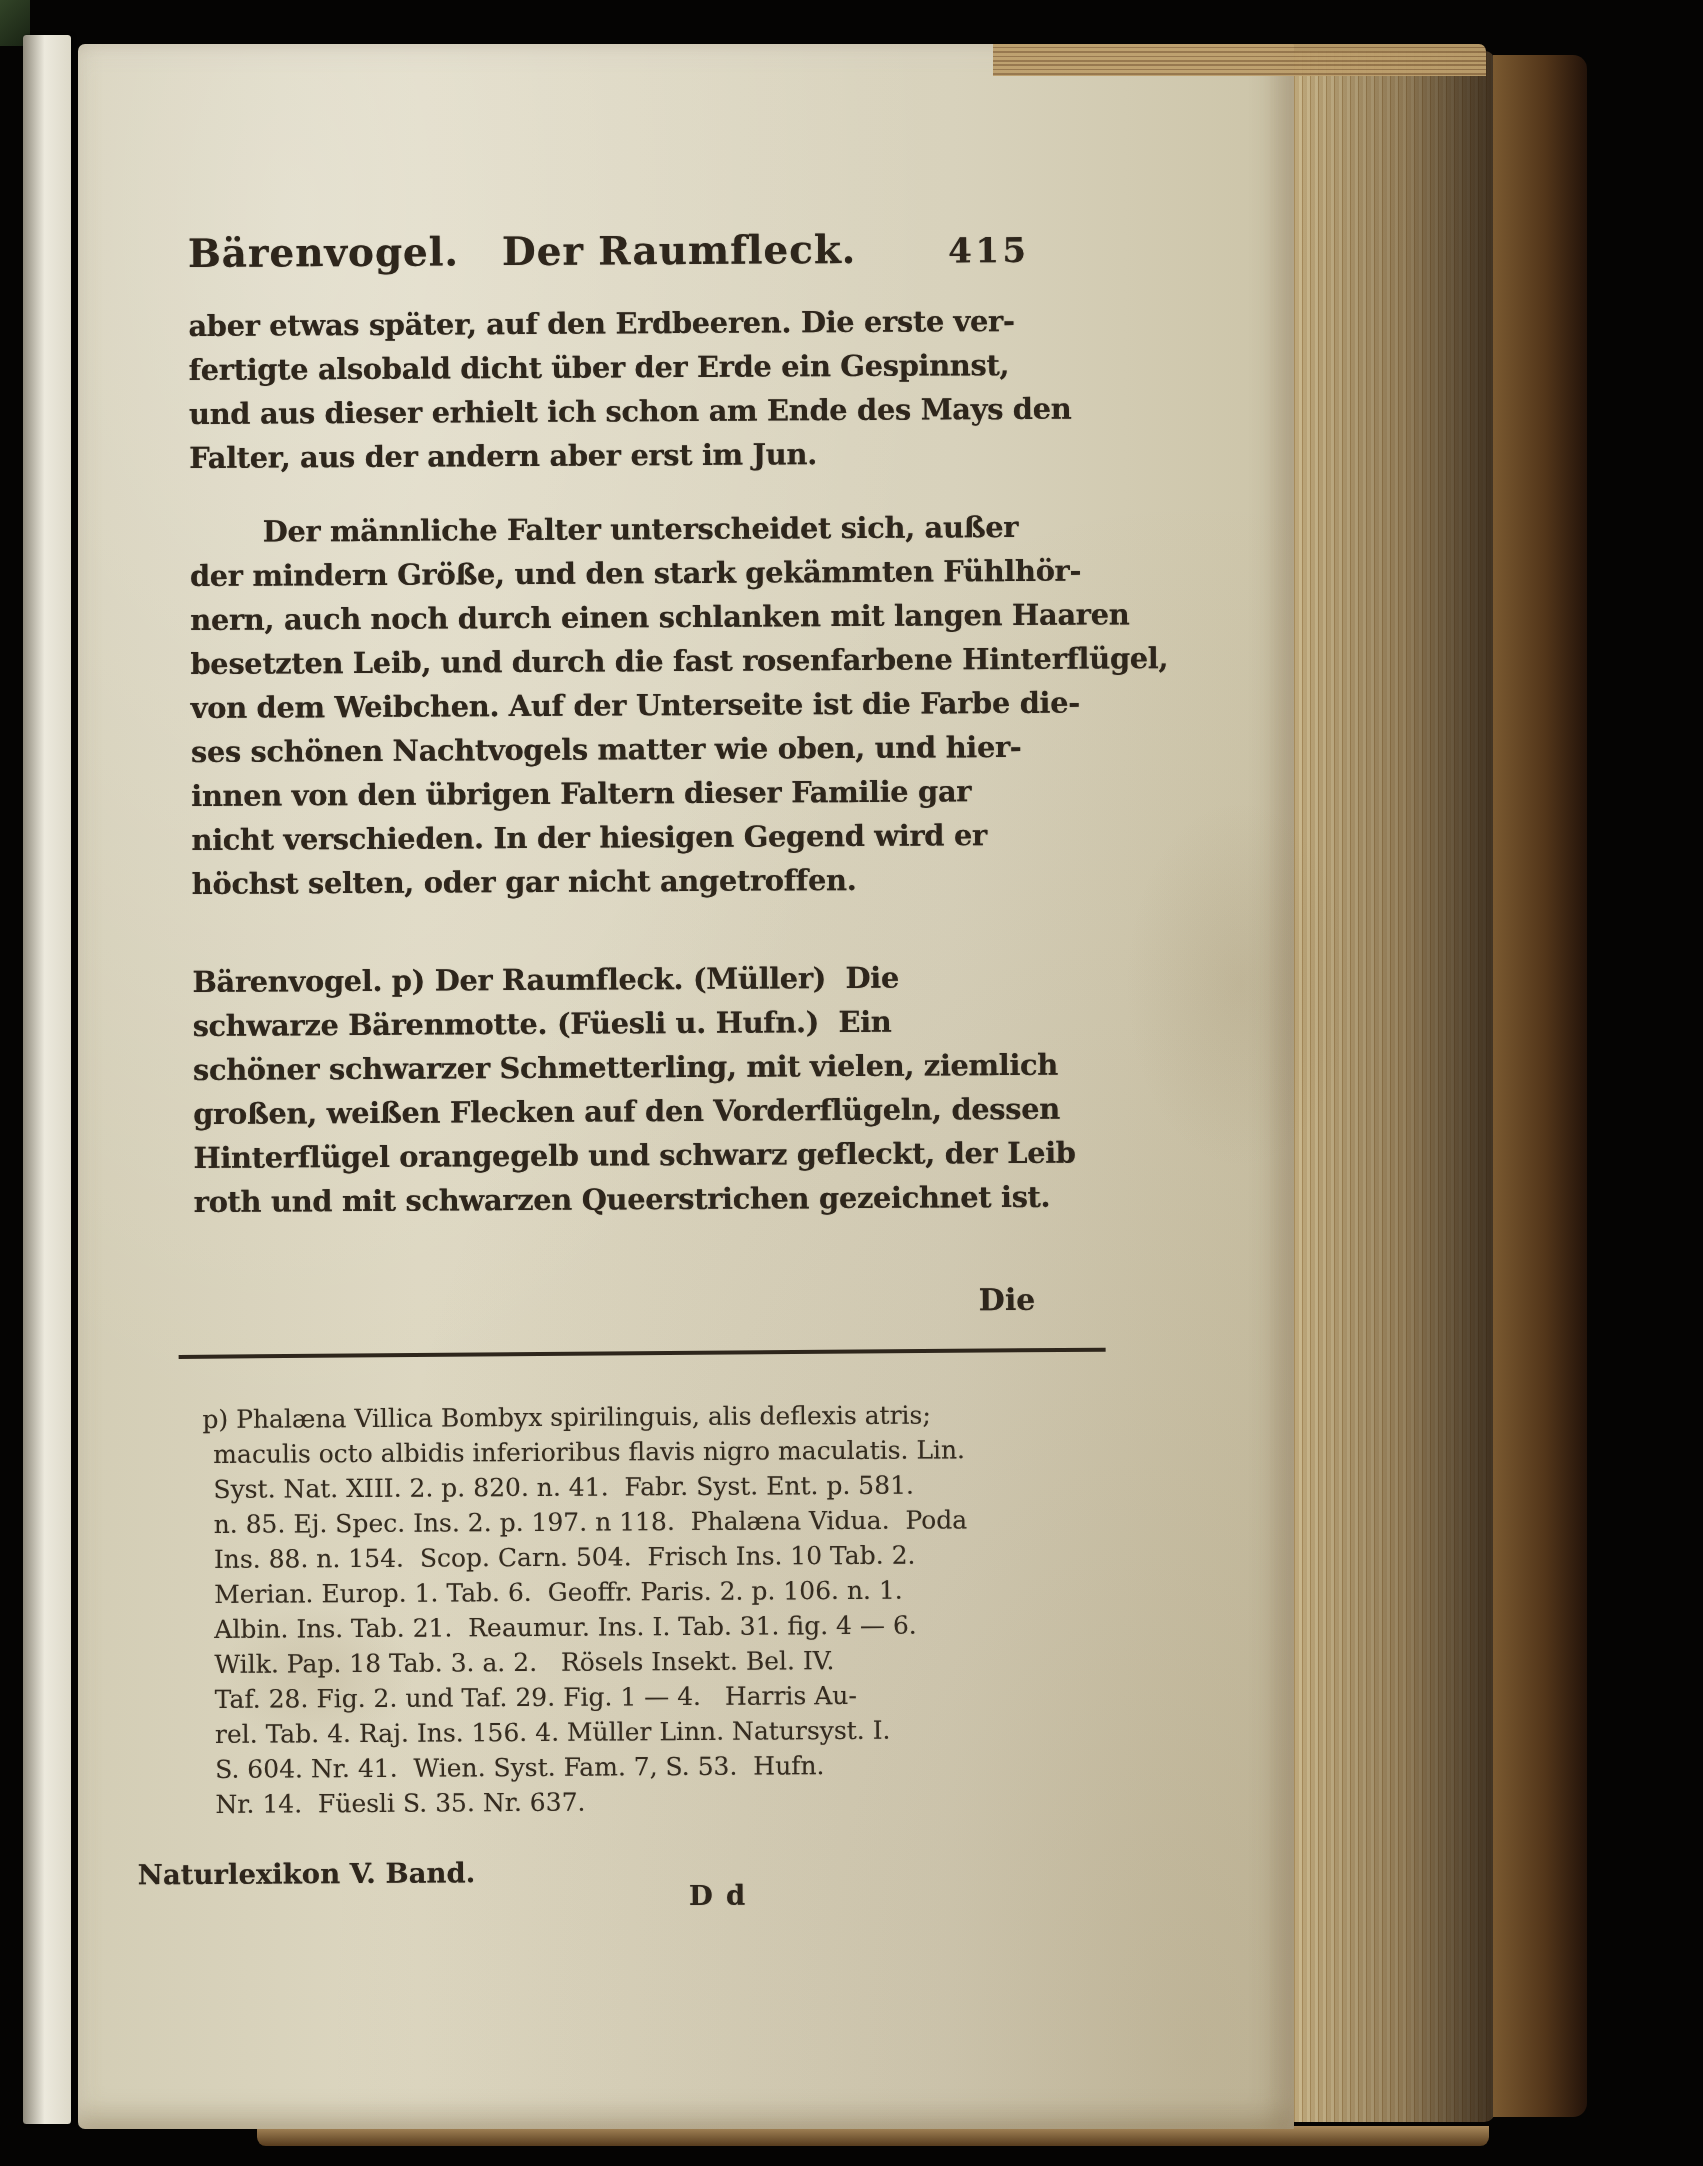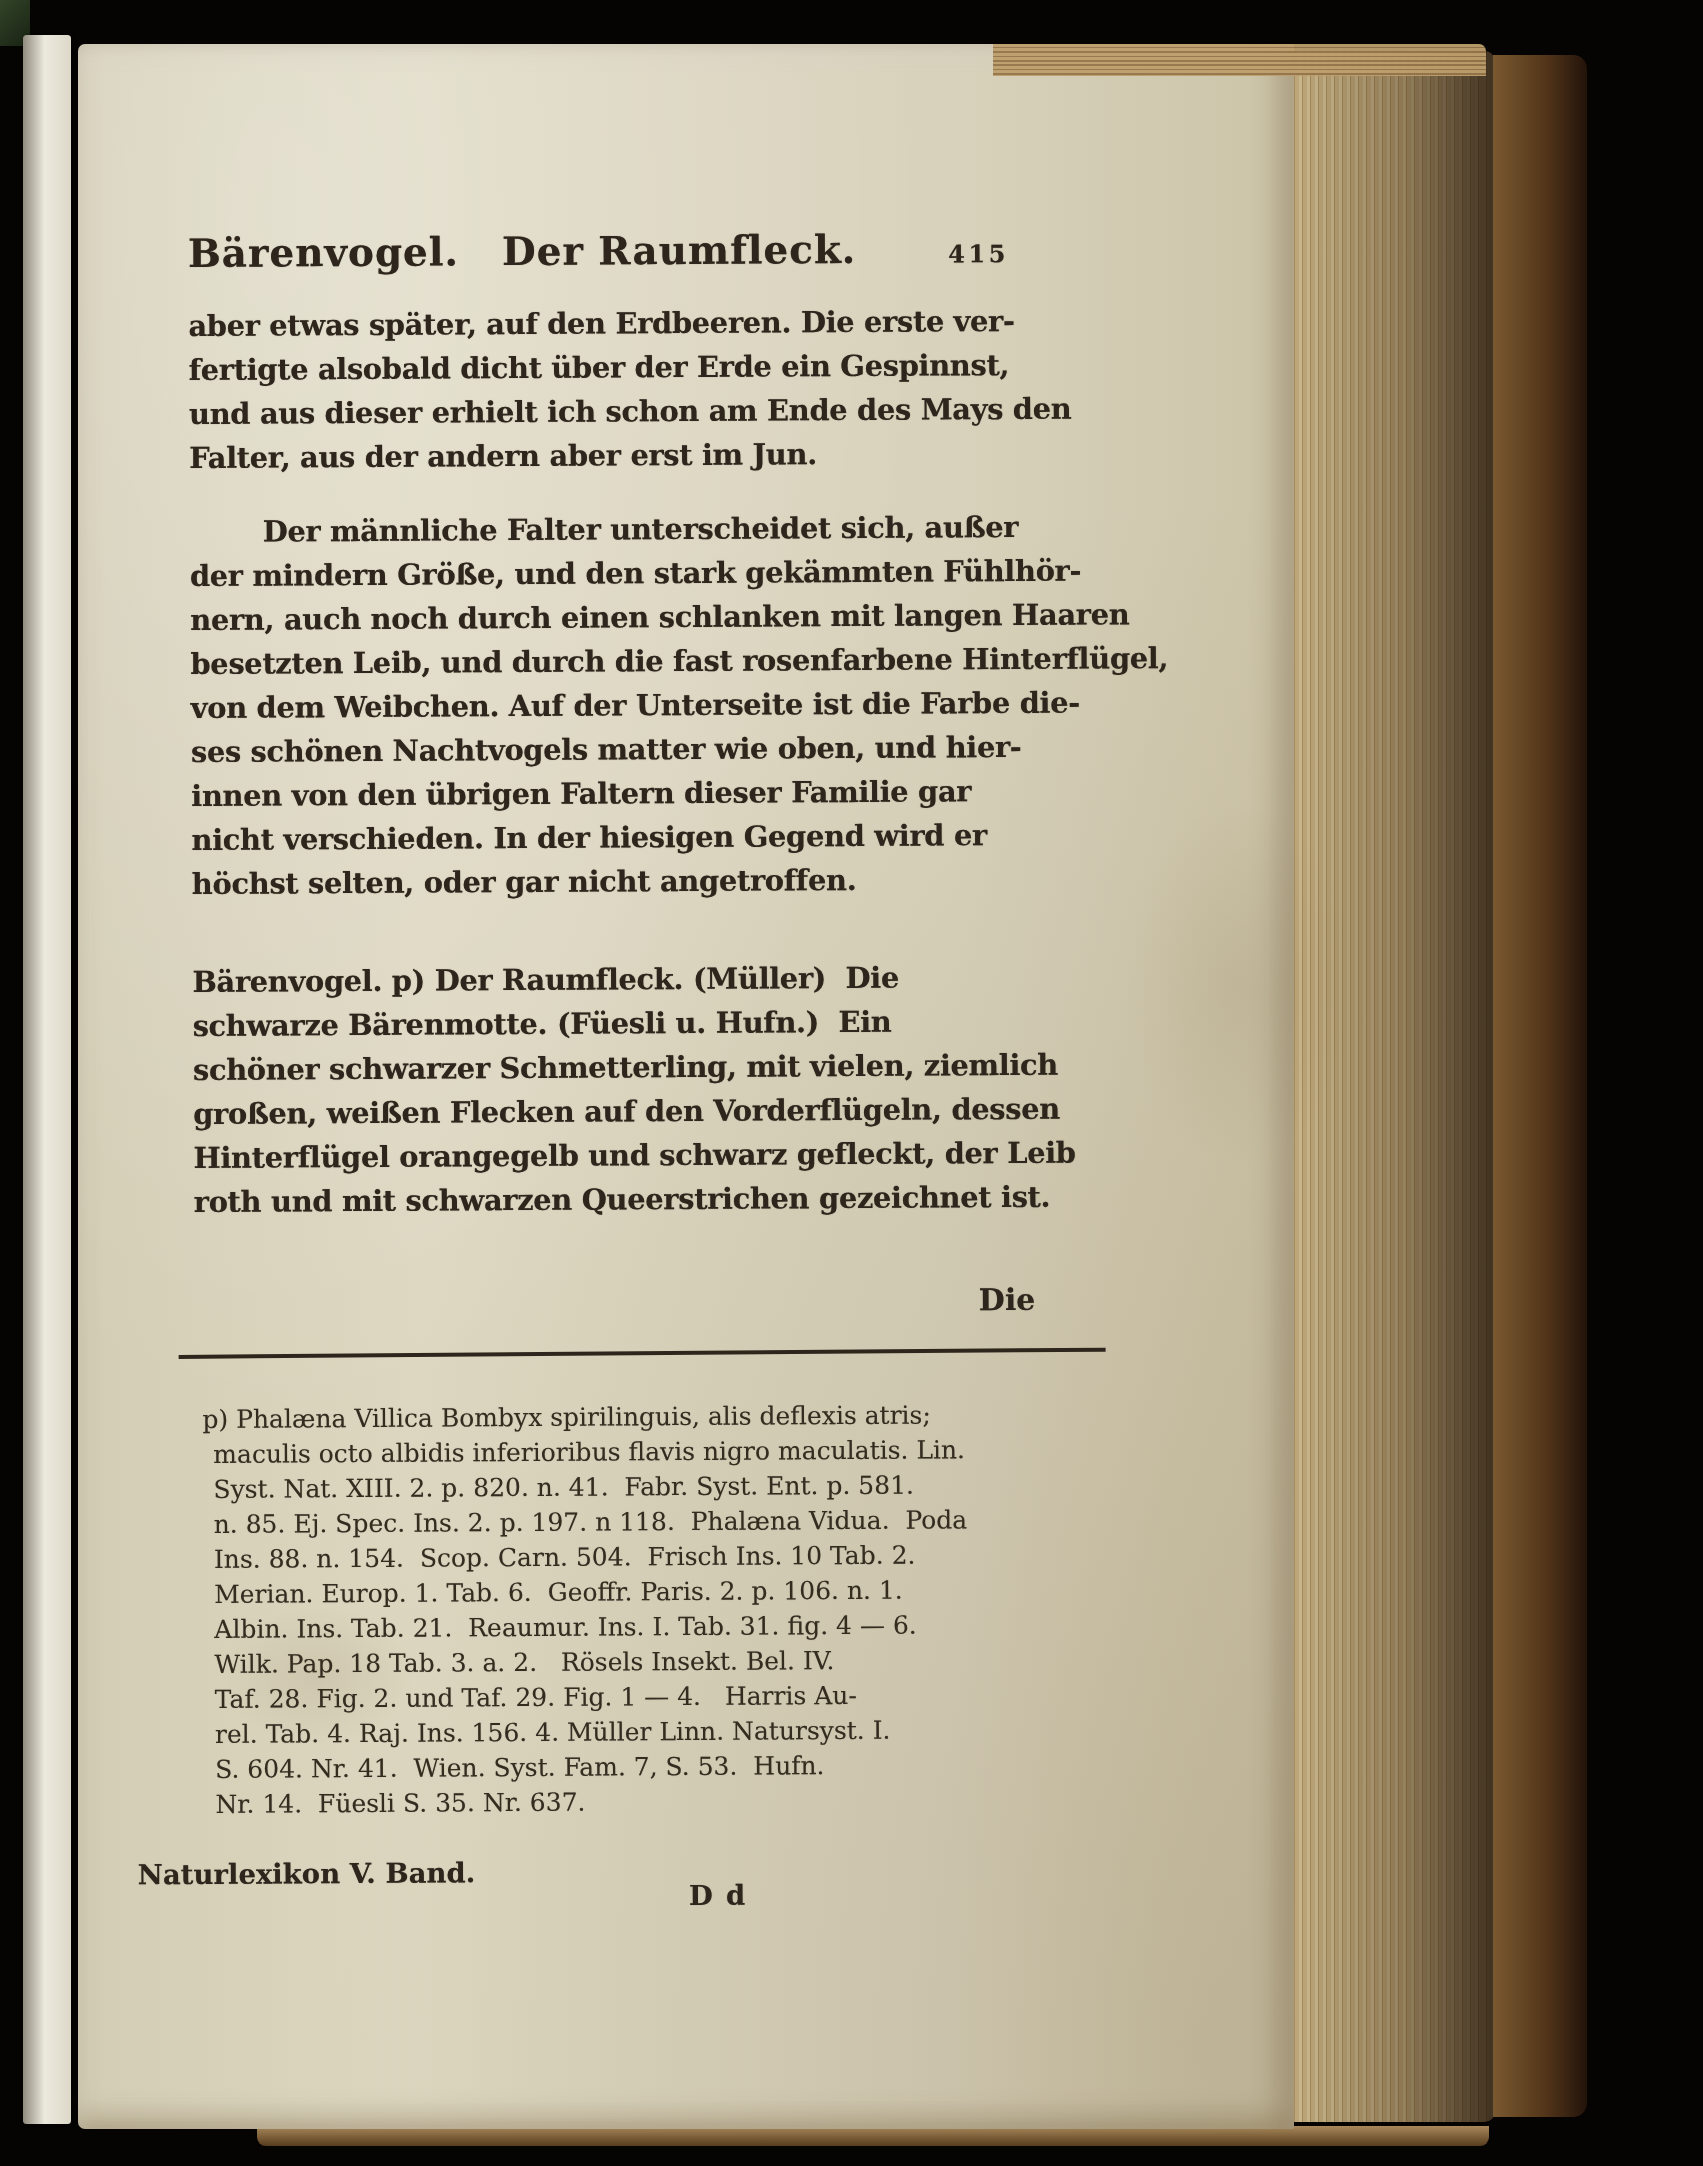--- a/index.html
+++ b/index.html
@@ -51,21 +51,21 @@
   .text-layer { position:absolute; inset:0; transform:rotate(-0.35deg);
                 color:#2e261c; }
 
   .line, .fline { white-space:pre; }
 
   .header { position:absolute; left:115px; top:183px; width:922px;
             display:flex; align-items:baseline;
             font-size:39px; font-weight:bold; letter-spacing:0.9px;
             text-shadow:0 0 0.9px rgba(46,38,28,.55); }
   .header .t2 { margin-left:43px; }
-  .header .pagenum { margin-left:92px; font-size:24px; letter-spacing:3.5px; }
+  .header .pagenum { margin-left:92px; font-size:34px; letter-spacing:3.5px; }
 
   .para { position:absolute; left:115px; width:940px;
           font-size:29px; font-weight:bold; line-height:44px; letter-spacing:-0.4px;
           text-shadow:0 0 0.9px rgba(46,38,28,.5); }
   .p1 { top:257px; }
   .p2 { top:463px; }
   .p2 .line:first-child { padding-left:73px; }
   .p3 { top:913px; }
 
   .catchword { position:absolute; left:115px; top:1240px; width:900px;

